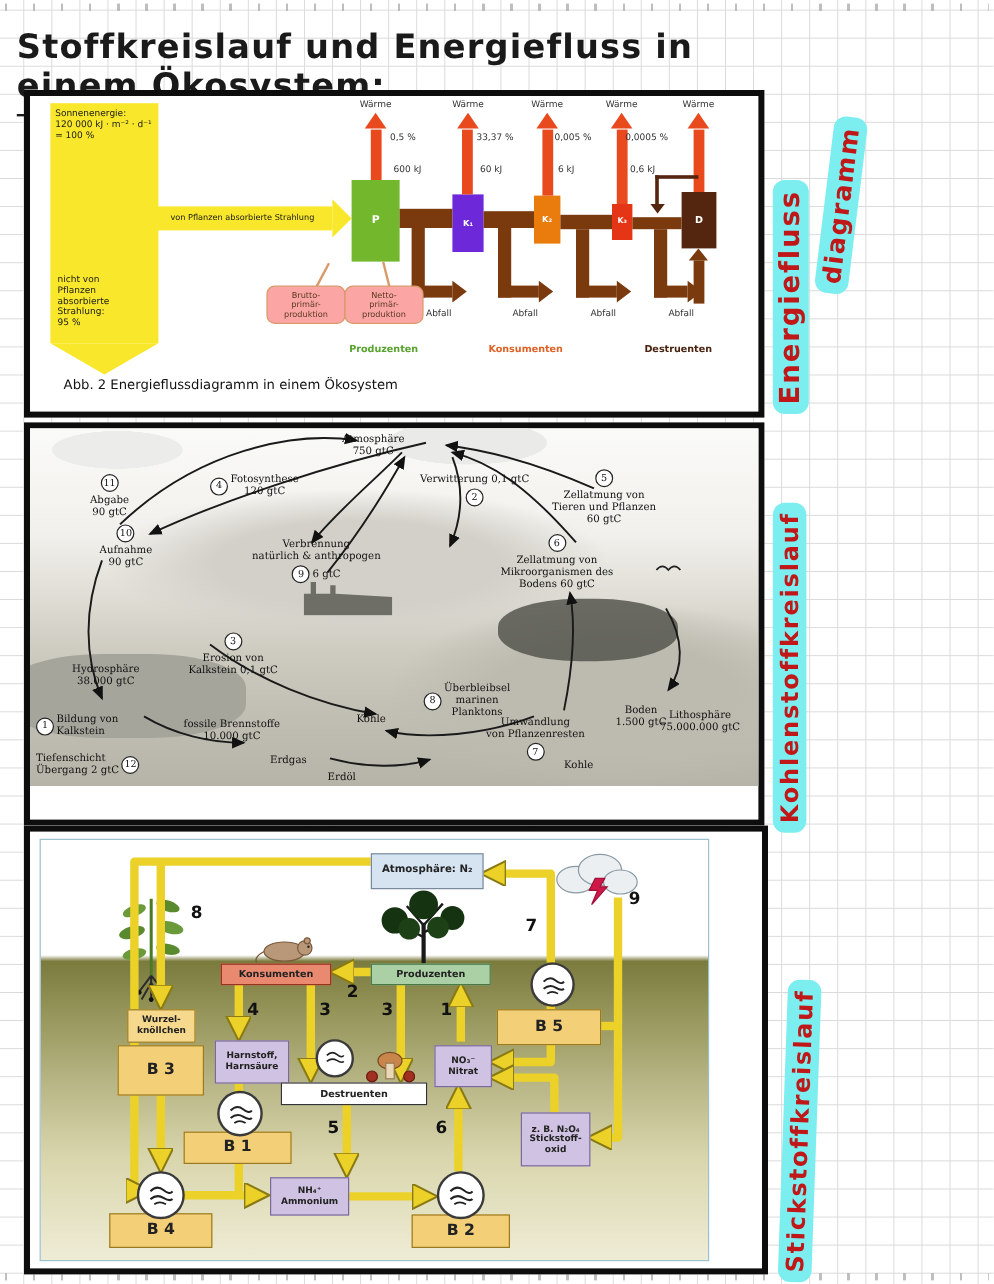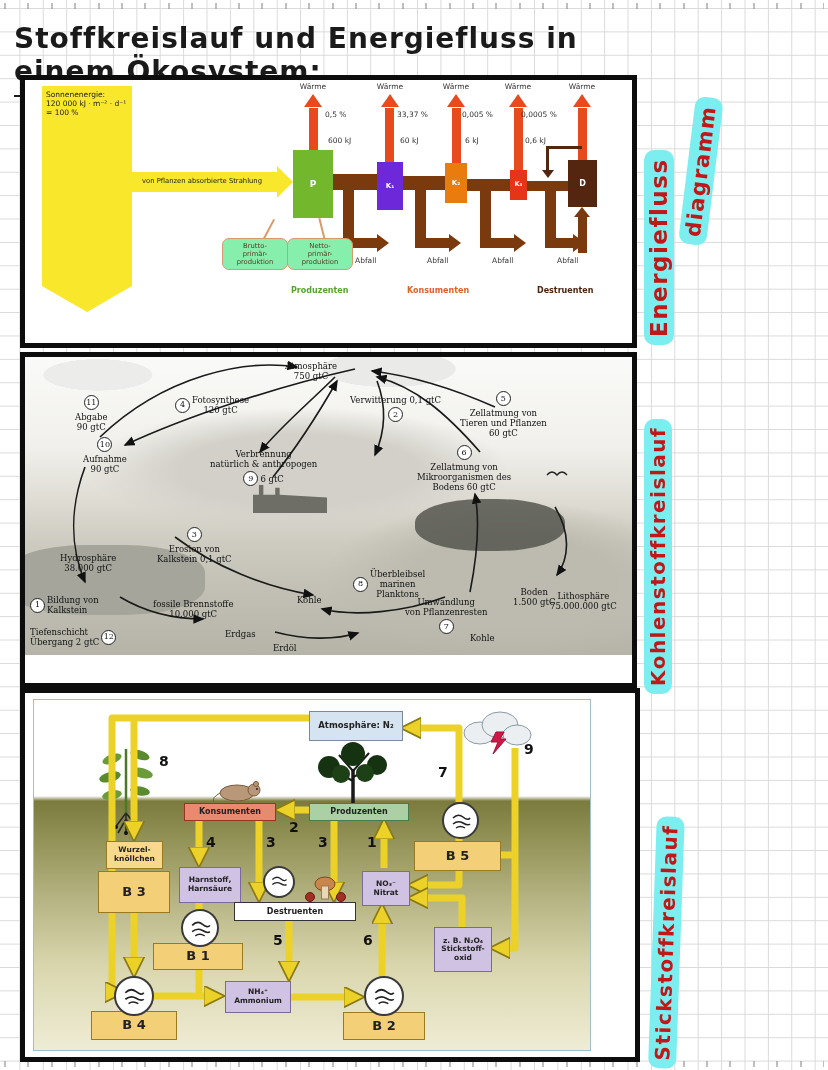--- a/index.html
+++ b/index.html
@@ -33,21 +33,21 @@
   .hshaft{position:absolute;width:9px;background:#e8491d;}
   .hup{position:absolute;width:0;height:0;border-left:9px solid transparent;border-right:9px solid transparent;border-bottom:13px solid #e8491d;}
   .warm{position:absolute;font-size:7.5px;width:36px;text-align:center;color:#333;}
   .pct{position:absolute;font-size:7.5px;color:#333;}
   .kj{position:absolute;font-size:7.5px;color:#333;}
   .bflow{position:absolute;background:#7a3a0e;}
   .bright{position:absolute;width:0;height:0;border-top:9px solid transparent;border-bottom:9px solid transparent;border-left:12px solid #7a3a0e;}
   .bup{position:absolute;width:0;height:0;border-left:8px solid transparent;border-right:8px solid transparent;border-bottom:10px solid #7a3a0e;}
   .bdown{position:absolute;width:0;height:0;border-left:6px solid transparent;border-right:6px solid transparent;border-top:8px solid #54260f;}
   .abf{position:absolute;font-size:7.5px;color:#333;}
-  .callout{position:absolute;width:56px;background:#86efac;border:1px solid #d89a6a;border-radius:7px;
+  .callout{position:absolute;width:56px;background:#fca5a5;border:1px solid #d89a6a;border-radius:7px;
     font-size:6.8px;padding:3px 4px;color:#5a3a20;}
   .tail{position:absolute;width:1.5px;height:22px;background:#d89a6a;}
   .grp{position:absolute;font-size:8px;font-weight:bold;}
   .ecap{position:absolute;font-size:11px;color:#111;}
   
   .cillus{position:absolute;left:0;top:0;width:607px;height:298px;overflow:hidden;
     background:
       radial-gradient(ellipse 90px 26px at 12% 6%, #ececea 60%, transparent 61%),
       radial-gradient(ellipse 110px 30px at 60% 4%, #eaeae8 60%, transparent 61%),
       radial-gradient(ellipse 300px 90px at 45% 38%, #d2d0c8 40%, transparent 70%),
@@ -95,20 +95,25 @@
 
 <div class="title">Stoffkreislauf und Energiefluss in einem Ökosystem:</div>
 
 <div class="frame f1" style="left:20px;top:75px;width:607px;height:263px;">
 
   <div class="abs sun" style="left:17px;top:6px;width:90px;height:200px;"></div>
   <div class="abs ydown" style="left:17px;top:206px;"></div>
   <div class="abs pre" style="left:21px;top:10px;width:84px;font-size:7.5px;">Sonnenenergie:
 120 000 kJ · m⁻² · d⁻¹
 = 100 %</div>
+  <div class="abs pre" style="left:23px;top:148px;width:80px;font-size:7.5px;">nicht von
+Pflanzen
+absorbierte
+Strahlung:
+95 %</div>
 
   <div class="abs sun" style="left:100px;top:92px;width:152px;height:20px;"></div>
   <div class="abs yright" style="left:252px;top:86px;"></div>
   <div class="abs ctr" style="left:102px;top:97px;width:150px;font-size:6.8px;">von Pflanzen absorbierte Strahlung</div>
 
   <div class="ebox" style="left:268px;top:70px;width:40px;height:68px;background:#72b72c;font-size:9px;">P</div>
   <div class="ebox" style="left:352px;top:82px;width:26px;height:48px;background:#6d28d9;font-size:7px;">K₁</div>
   <div class="ebox" style="left:420px;top:83px;width:22px;height:40px;background:#ea7c0d;font-size:7px;">K₂</div>
   <div class="ebox" style="left:485px;top:90px;width:17px;height:30px;background:#e53517;font-size:6.5px;">K₃</div>
   <div class="ebox" style="left:543px;top:80px;width:29px;height:47px;background:#54260f;font-size:8px;">D</div>
@@ -173,20 +178,21 @@
   <div class="callout pre ctr" style="left:197px;top:158px;">Brutto-
 primär-
 produktion</div>
   <div class="callout pre ctr" style="left:262px;top:158px;">Netto-
 primär-
 produktion</div>
 
   <div class="grp" style="left:266px;top:206px;color:#58a32e;">Produzenten</div>
   <div class="grp" style="left:382px;top:206px;color:#e06227;">Konsumenten</div>
   <div class="grp" style="left:512px;top:206px;color:#4a2410;">Destruenten</div>
+  <div class="ecap" style="left:28px;top:234px;">Abb. 2 Energieflussdiagramm in einem Ökosystem</div>
 </div>
 
 <div class="frame" style="left:20px;top:352px;width:607px;height:326px;">
   <div class="cillus">
     <div class="cwater"></div>
     <div class="cfactory"></div>
     <div class="cforest"></div>
     <svg class="abs" style="left:0;top:0" width="607" height="298">
       <defs>
         <marker id="ca" markerWidth="8" markerHeight="8" refX="6" refY="3" orient="auto">

